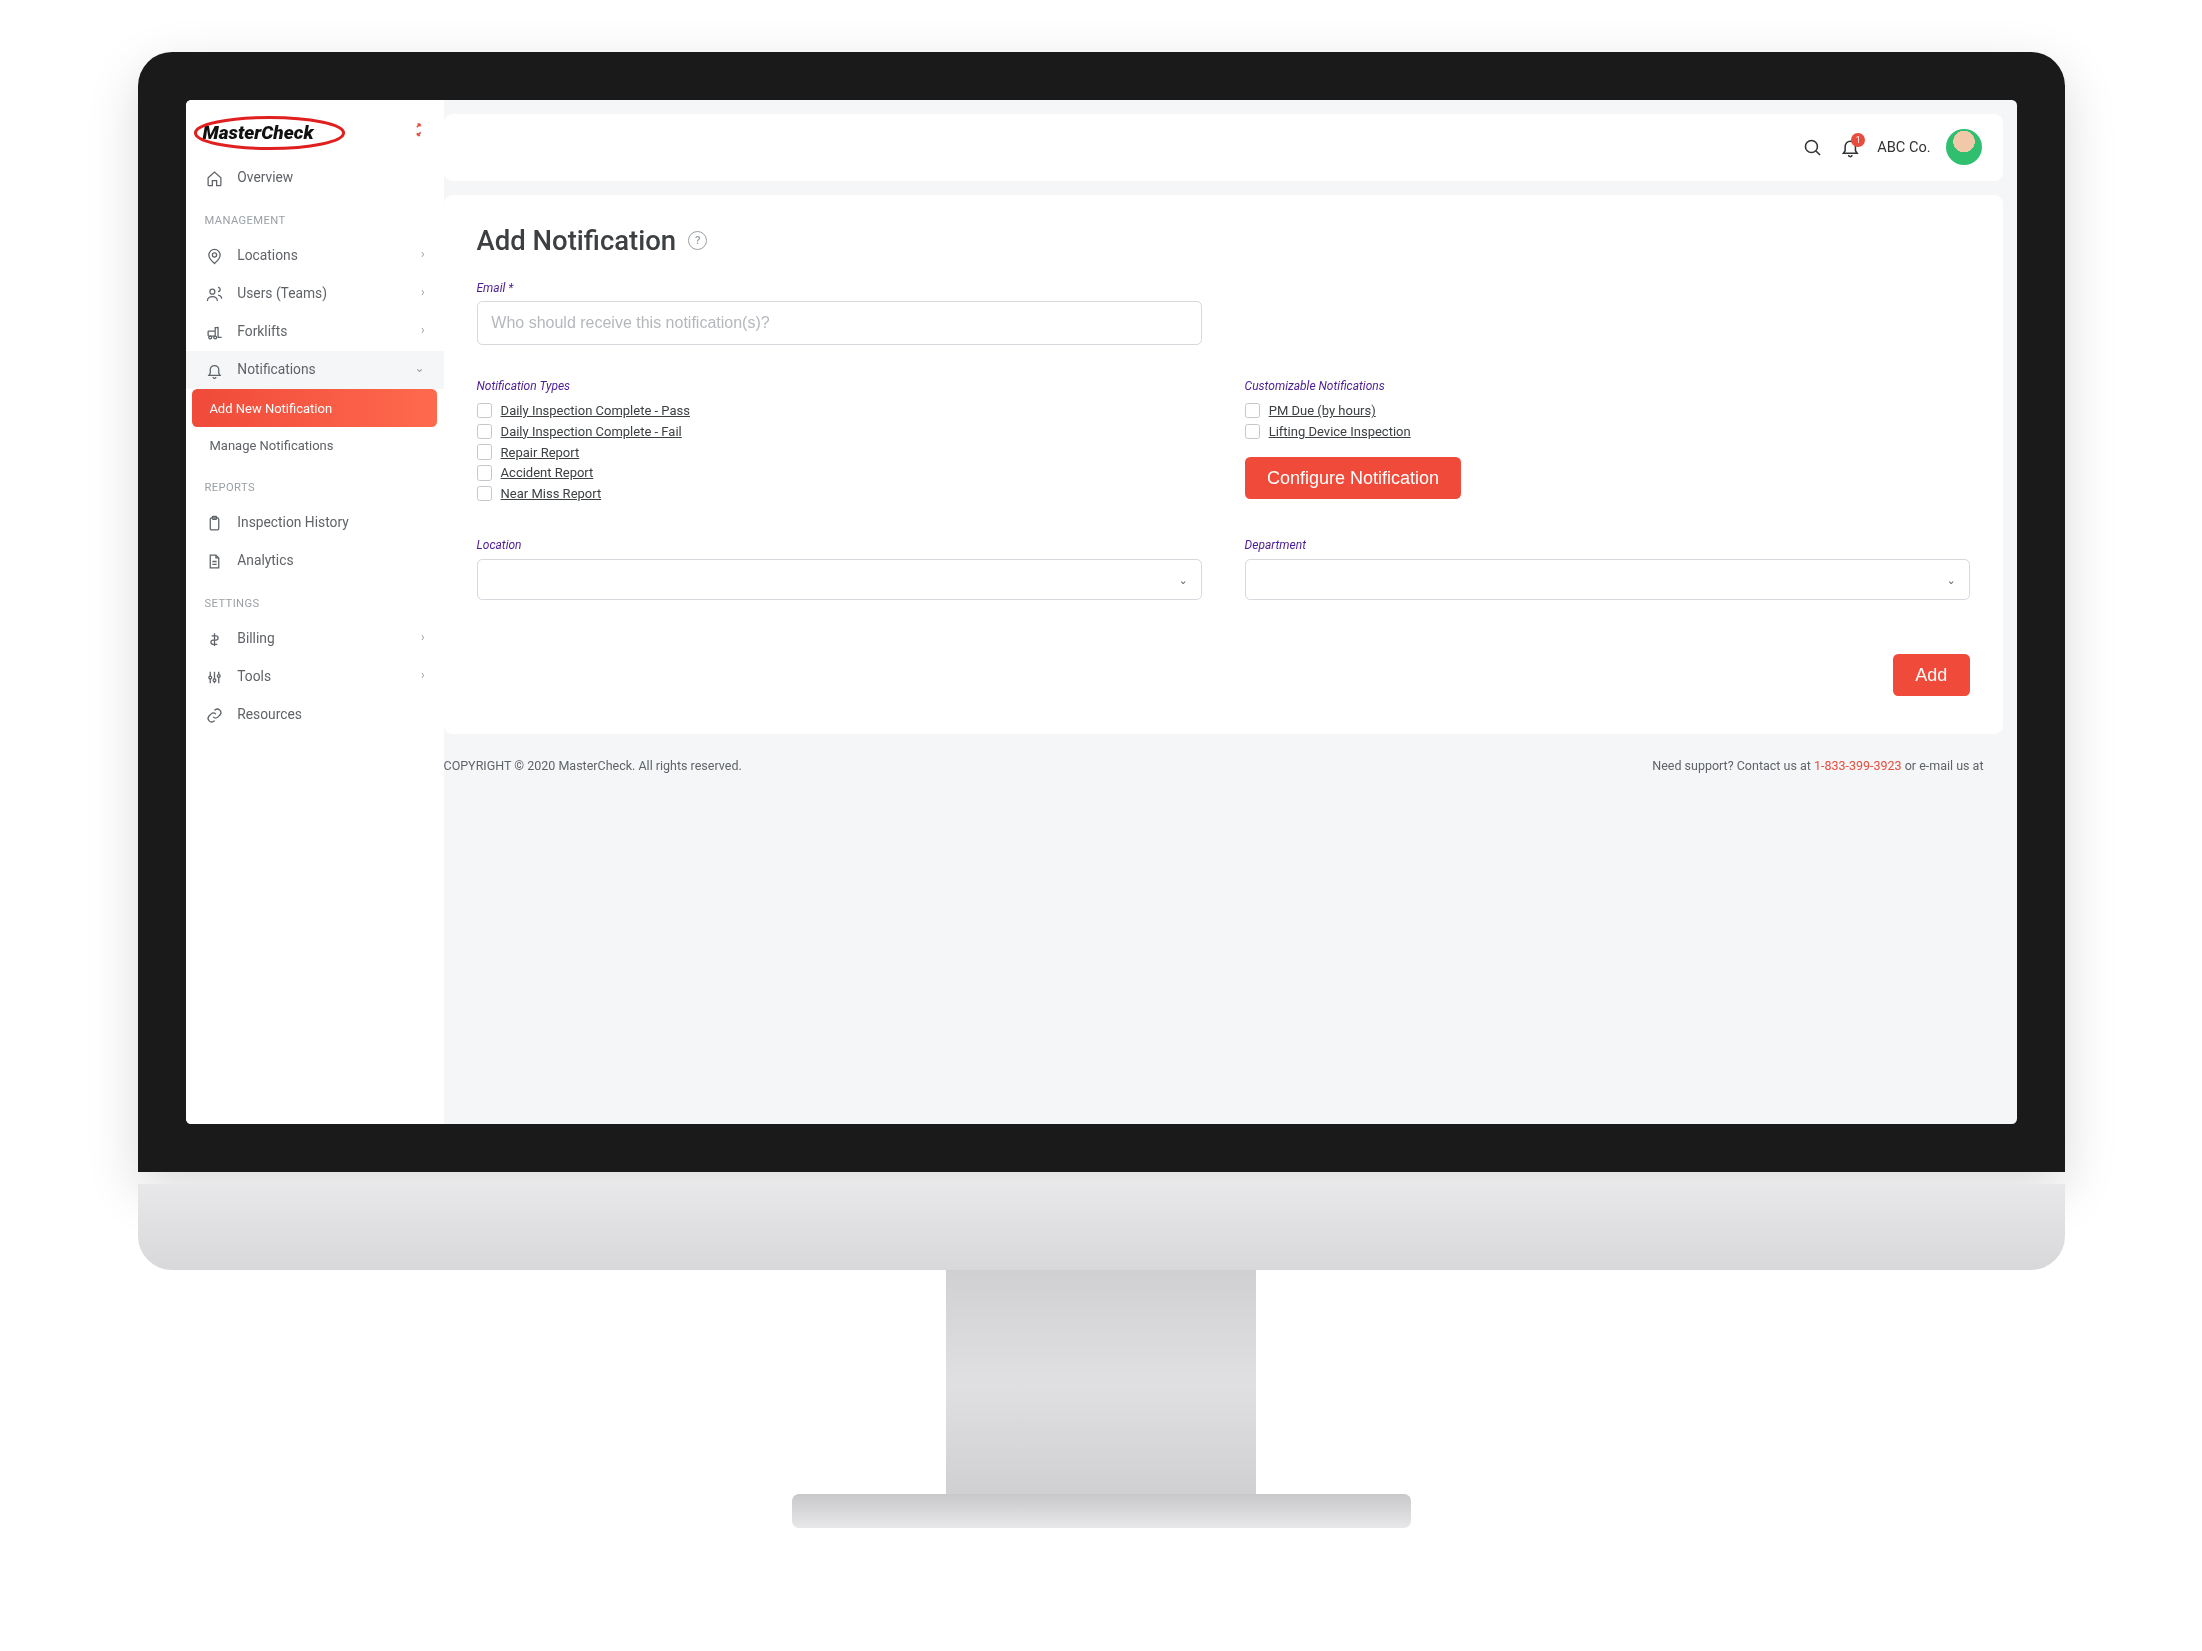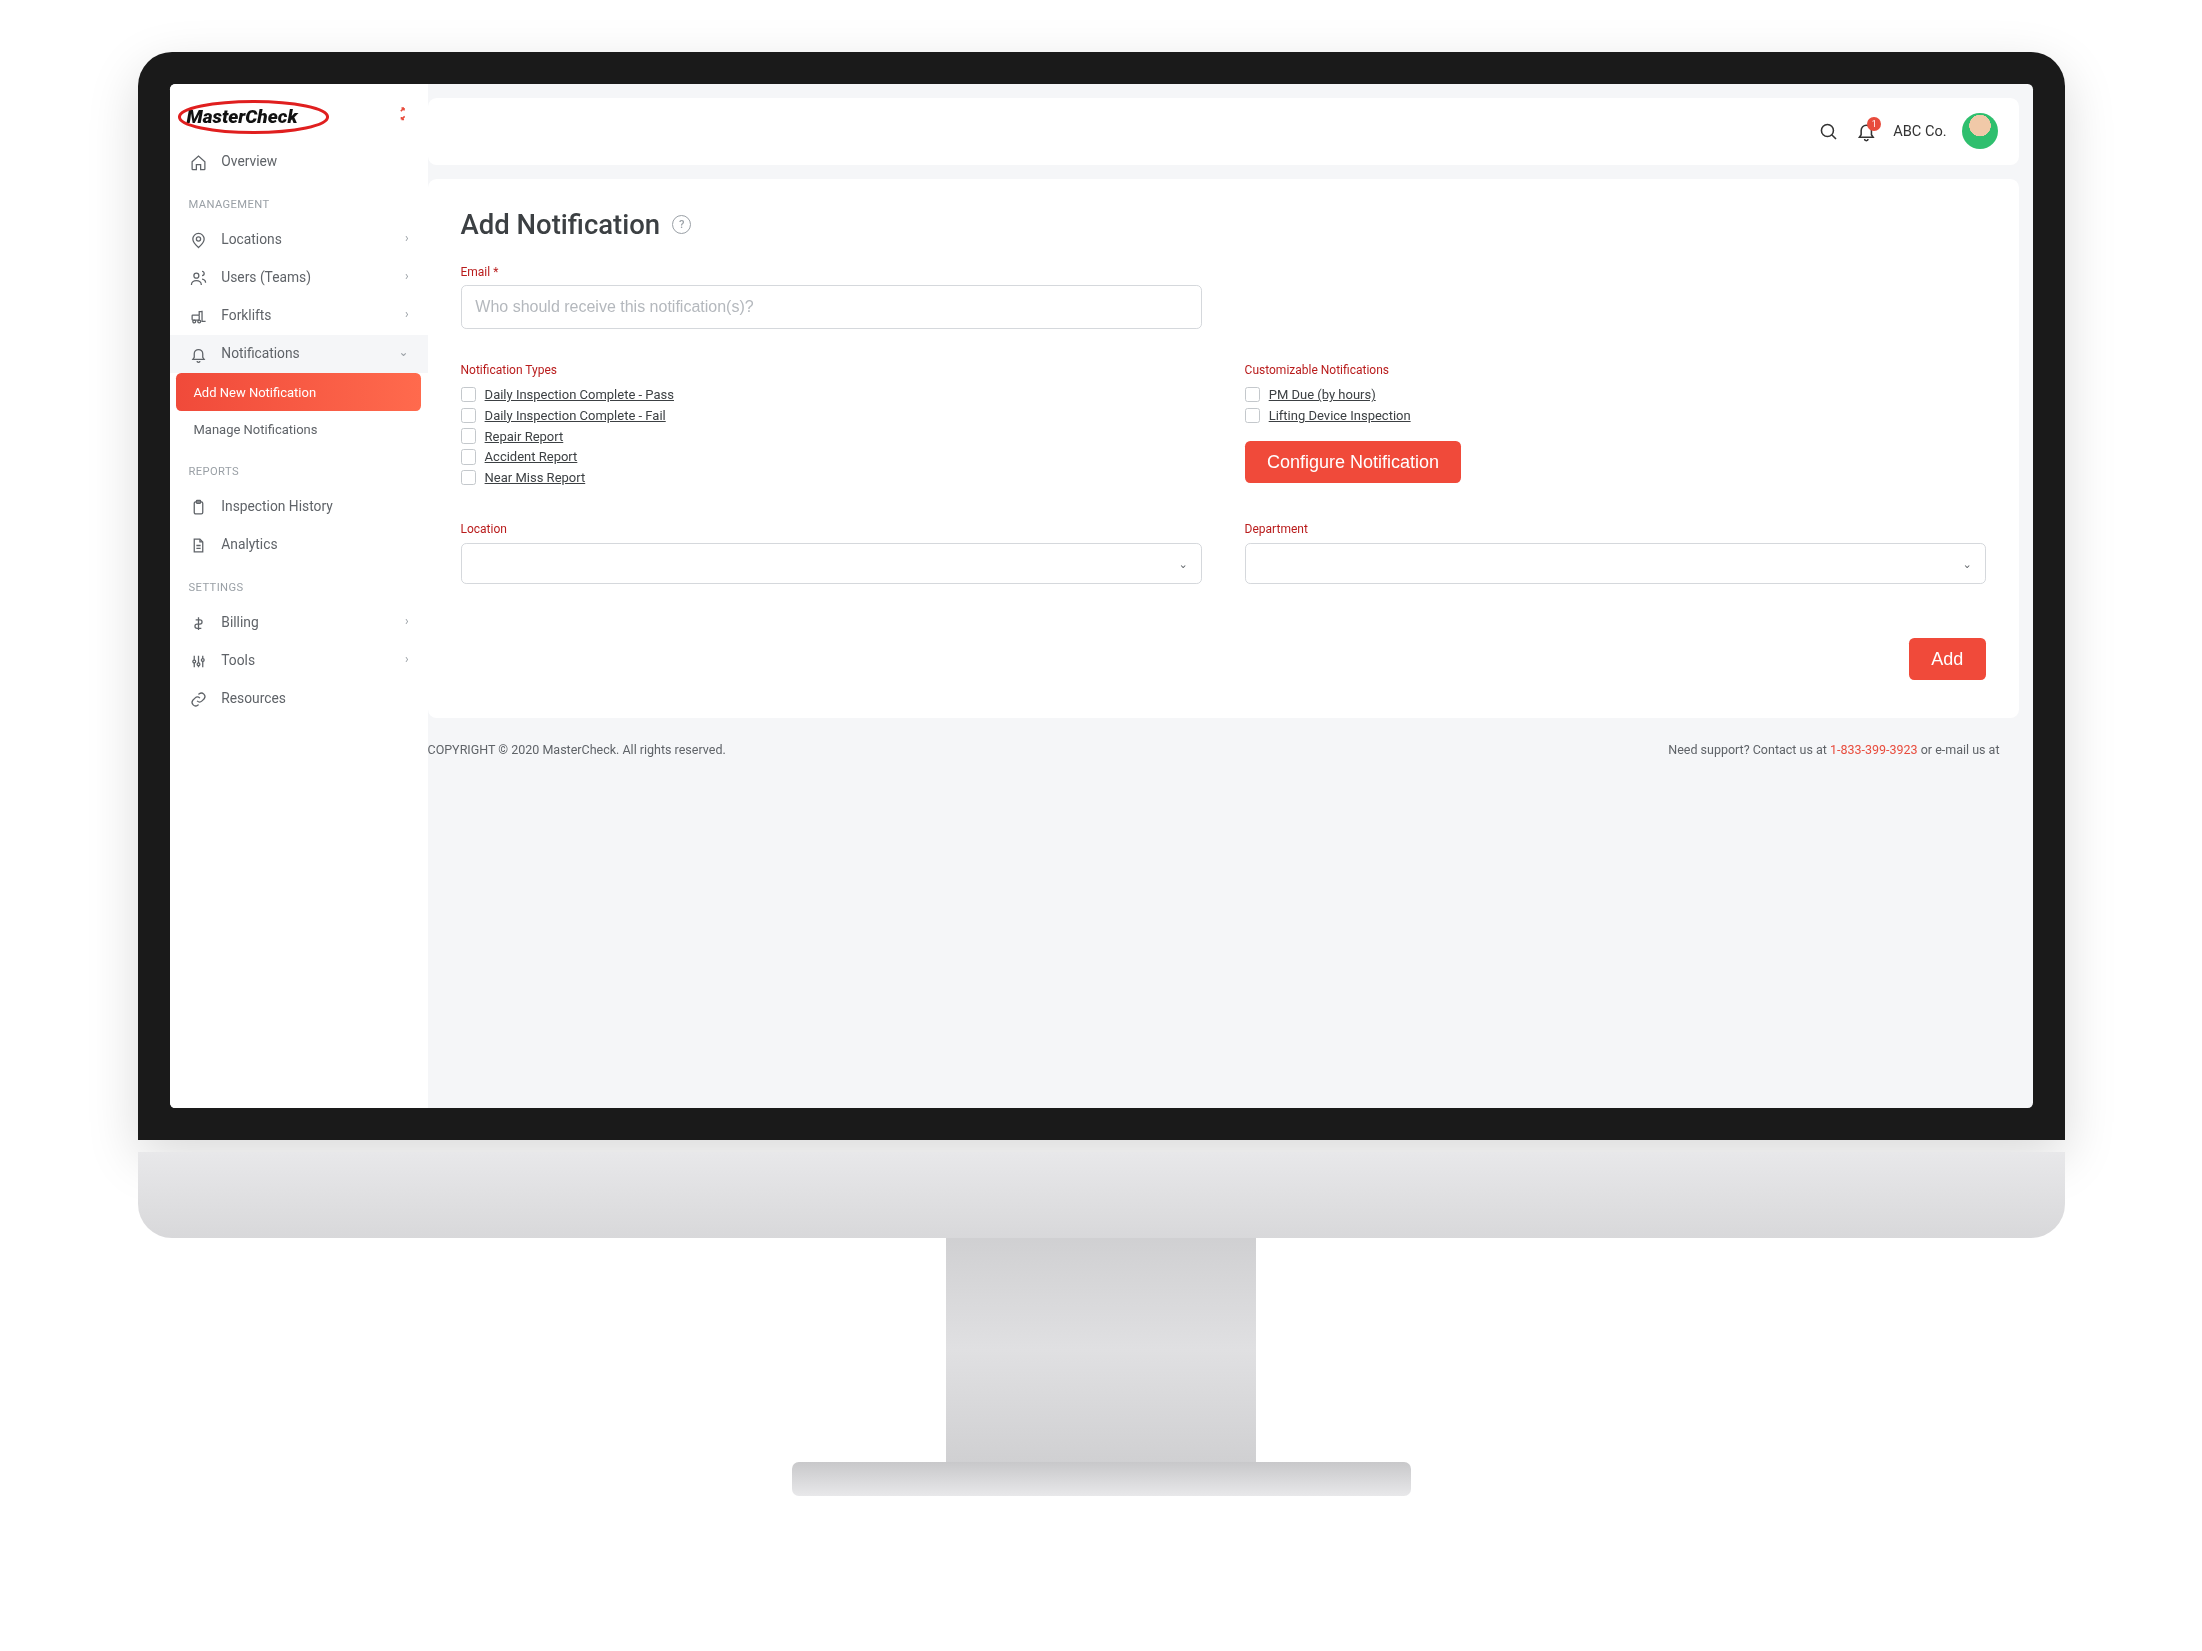--- a/index.html
+++ b/index.html
@@ -1,17 +1,17 @@
 <!DOCTYPE html>
 <html style="font-size:13.8px"><head>
 <meta charset="utf-8">
 <style>
 * { box-sizing: border-box; margin: 0; padding: 0; }
 body { font-family: -apple-system, BlinkMacSystemFont, "Segoe UI", Roboto, sans-serif; background: #fff; display: flex; align-items: flex-start; justify-content: center; }
-.monitor-frame { width: 1927px; margin: 52px auto 12px; background: #1a1a1a; border-radius: 34px 34px 0 0; padding: 32px; box-shadow: 0 17px 52px rgba(0,0,0,0.15); }
+.monitor-frame { width: 1927px; margin: 52px auto 12px; background: #1a1a1a; border-radius: 34px 34px 0 0; padding: 48px; box-shadow: 0 17px 52px rgba(0,0,0,0.15); }
 .screen { background: #f5f6f8; border-radius: 5.2px; overflow: hidden; height: 1024px; display: flex; }
 .monitor-chin { width: 1927px; height: 86px; background: linear-gradient(#e8e8ea, #d8d8da); margin: 0 auto; border-radius: 0 0 34px 34px; }
 .monitor-stand { width: 310px; height: 224px; background: linear-gradient(#d0d0d2, #e0e0e2, #d0d0d2); margin: 0 auto; }
 .monitor-base { width: 619px; height: 34px; background: linear-gradient(#c8c8ca, #e8e8ea); margin: 0 auto; border-radius: 6.9px; }
 
 .sidebar { width: 258px; background: #fff; height: 100%; overflow: hidden; flex-shrink: 0; }
 .logo-area { display: flex; align-items: center; justify-content: space-between; padding: 20.6px 17px 15.5px 17px; }
 .logo { position: relative; font-style: italic; font-weight: 900; font-size: 19px; color: #111; }
 .logo-oval { position: absolute; left: -10.3px; top: -6.9px; width: 155px; height: 38px; }
 .collapse-icon { color: #e84c3d; font-size: 15.5px; cursor: pointer; }
@@ -31,21 +31,21 @@
 .bell-wrap { position: relative; }
 .badge { position: absolute; top: -3.4px; right: -3.4px; background: #e84c3d; color: #fff; font-size: 8.6px; border-radius: 50%; width: 13.8px; height: 13.8px; display: flex; align-items: center; justify-content: center; }
 .company-name { font-size: 14.6px; color: #333; }
 .avatar { width: 36px; height: 36px; border-radius: 50%; background: radial-gradient(circle at 50% 35%, #f1c9a8 36%, #2fbf6e 37%); cursor: pointer; }
 
 .content-card { background: #fff; margin: 0 13.8px 0 0; border-radius: 8.6px; padding: 29px 33px 38px 33px; }
 .page-title { font-size: 27.5px; font-weight: 500; color: #3c4043; margin-bottom: 24px; display: flex; align-items: center; gap: 12px; }
 .help-badge { width: 19px; height: 19px; border: 1.5px solid #9aa0a6; border-radius: 50%; display: inline-flex; align-items: center; justify-content: center; font-size: 11.2px; color: #9aa0a6; cursor: pointer; }
 
 .form-grid { display: grid; grid-template-columns: 1fr 1fr; gap: 34px 43px; }
-.field-label { font-size: 12px; color: #b91c1c; margin-bottom: 6.9px; display: block; }
+.field-label { font-size: 12px; color: #4c1d95; margin-bottom: 6.9px; display: block; font-style: italic; }
 .text-input { width: 100%; padding: 12px 13.8px; border: 0.9px solid #d5d8dc; border-radius: 5.2px; font-size: 16px; color: #ec4899; }
 .text-input::placeholder { color: #b4b8bd; }
 .select-wrap { position: relative; }
 .select { width: 100%; padding: 12px 13.8px; border: 0.9px solid #d5d8dc; border-radius: 5.2px; font-size: 13px; background: #fff; appearance: none; cursor: pointer; height: 41px; }
 .select-arrow { position: absolute; right: 13.8px; top: 50%; transform: translateY(-35%); pointer-events: none; color: #5f6368; font-size: 11.2px; }
 
 .checklist { margin-top: 5.2px; }
 .check-row { display: flex; align-items: center; gap: 8.6px; padding: 2.6px 0; font-size: 13px; color: #3c4043; text-decoration: underline; }
 .checkbox { width: 15.5px; height: 15.5px; border: 1.3px solid #c4c8cc; border-radius: 2.6px; cursor: pointer; flex-shrink: 0; }
 

